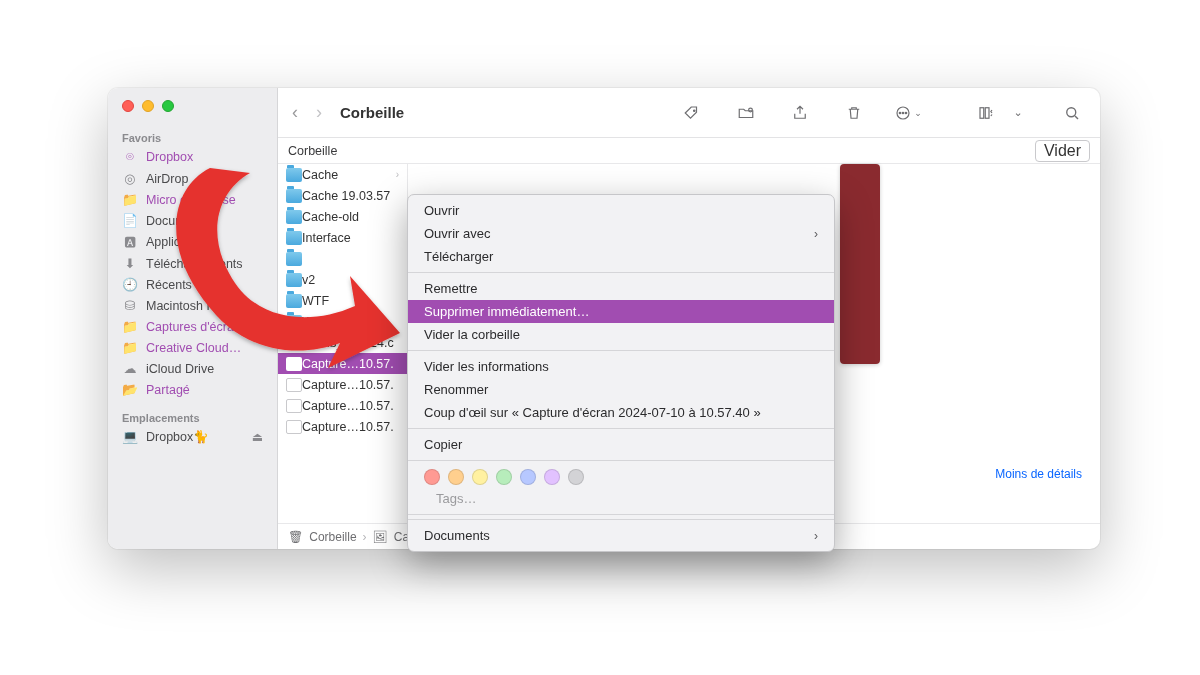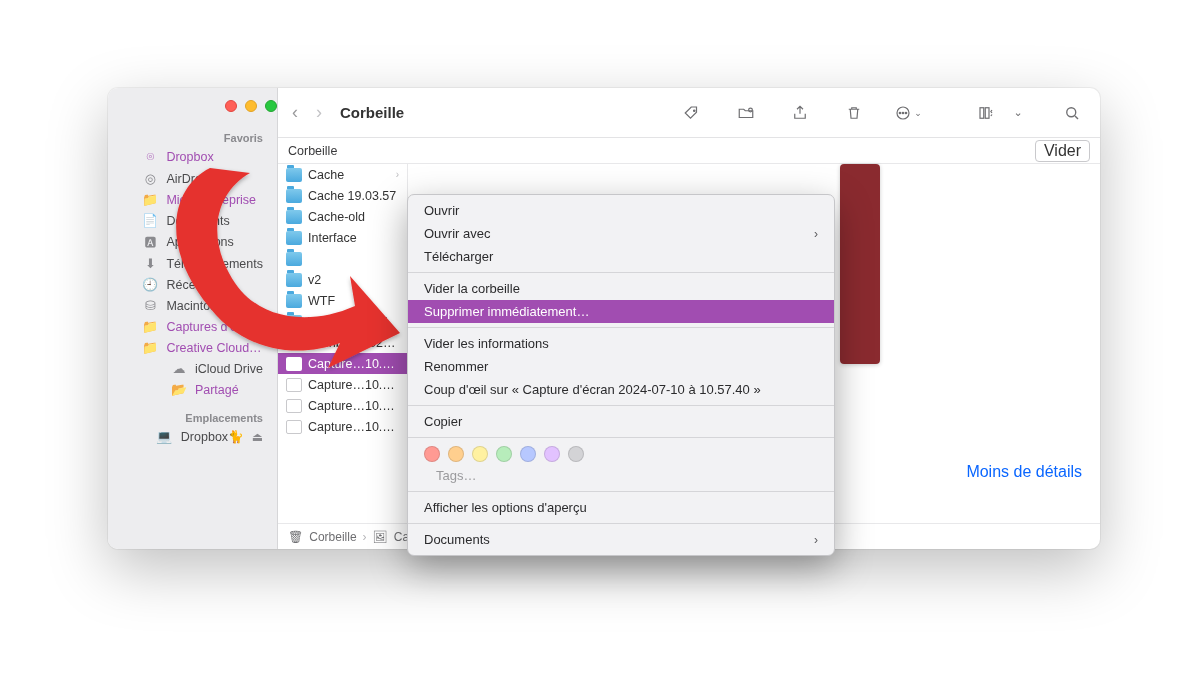--- a/index.html
+++ b/index.html
@@ -22,21 +22,20 @@
     overflow: hidden;
   }
   
   .sidebar {
     width: 170px;
     background: #ededef;
     border-right: 1px solid #d6d6d8;
     padding: 8px 0 6px 0;
     display: flex; flex-direction: column;
     font-size: 12.5px;
-    align-items: flex-end;
   }
   .traffic { display: flex; gap: 8px; padding: 4px 0 14px 14px; }
   .dot { width: 12px; height: 12px; border-radius: 50%; }
   .dot.red { background:#ff5f57; border:1px solid #e24640;}
   .dot.yellow { background:#febc2e; border:1px solid #e1a326;}
   .dot.green { background:#28c840; border:1px solid #24a532;}
   .sb-section-title {
     color: #8a8a8e; font-size: 11px; font-weight: 600;
     padding: 6px 14px 2px 14px;
   }
@@ -69,21 +68,21 @@
   .vider-btn {
     border:1px solid #c9c9cc; border-radius:4px; padding:1px 8px;
     font-size:16px; background:#fff; color:#333;
   }
   .body { flex:1; display:flex; position:relative; }
   .column {
     width:130px; border-right:1px solid #e8e8ea;
     overflow:hidden;
   }
   .row {
-    display:flex; align-items:center; gap:6px;
+    display:flex; align-items:center; 
     padding: 3.5px 8px; font-size:12.5px; color:#333;
     white-space:nowrap; overflow:hidden; text-overflow:ellipsis;
   }
   .row .fi { width:16px; height:14px; flex-shrink:0; display:inline-block; }
   .folder {
     background: linear-gradient(#7fc9ec,#4aa9de);
     border-radius:2px; position:relative;
   }
   .folder::before{content:"";position:absolute;top:-3px;left:1px;width:7px;height:3px;background:#4aa9de;border-radius:1px 1px 0 0;}
   .screenshot-ic{background:#fff;border:1px solid #c9c9cc;border-radius:2px;}
@@ -91,21 +90,21 @@
   .row.sel .screenshot-ic{border-color:rgba(255,255,255,.6);}
   .row .chev{margin-left:auto;color:#bdbdc0;font-size:10px;}
   .preview-pane{flex:1; padding:8px 10px; position:relative;}
   .preview-img{
     position:absolute; right:220px; top:0px; width:40px; height:200px;
     background:linear-gradient(#8a2a2f,#8a2a2f); border-radius:4px;
     box-shadow:0 1px 4px rgba(0,0,0,.2);
   }
   .less-details{
     position:absolute; right:18px; bottom:42px;
-    color:#0a66ff; font-size:16px;
+    color:#0a66ff; font-size:12px;
   }
   .path-bar{
     height:26px; border-top:1px solid #e8e8ea;
     display:flex; align-items:center; gap:6px; padding:0 10px;
     font-size:12px; color:#6e6e71;
   }
   .path-bar .sep{color:#b7b7ba;}
   
   .ctxmenu{
     position:absolute; left:407px; top:194px;
@@ -355,24 +354,27 @@
     </div>
     <div class="mi">
       <span>Ouvrir avec</span>
       <span class="arrow">›</span>
     </div>
     <div class="mi">
       <span>Télécharger</span>
     </div>
     <div class="sep-line"></div>
     <div class="mi">
-      <span>Vider la corbeille</span>
+      <span>Remettre</span>
     </div>
     <div class="mi highlight">
       <span>Supprimer immédiatement…</span>
+    </div>
+    <div class="mi">
+      <span>Vider la corbeille</span>
     </div>
     <div class="sep-line"></div>
     <div class="mi">
       <span>Vider les informations</span>
     </div>
     <div class="mi">
       <span>Renommer</span>
     </div>
     <div class="mi">
       <span>Coup d'œil sur « Capture d'écran 2024-07-10 à 10.57.40 »</span>
@@ -388,23 +390,20 @@
       <span class="tagdot y"></span>
       <span class="tagdot g"></span>
       <span class="tagdot b"></span>
       <span class="tagdot p"></span>
       <span class="tagdot gray"></span>
     </div>
     <div class="mi dim">
       <span>Tags…</span>
     </div>
     <div class="sep-line"></div>
-    <div class="mi">
-      <span>Afficher les options d'aperçu</span>
-    </div>
     <div class="sep-line"></div>
     <div class="mi">
       <span>Documents</span>
       <span class="arrow">›</span>
     </div>
   </div>
 
 <div class="big-arrow">
   <svg viewBox="0 0 260 230">
     <defs>

